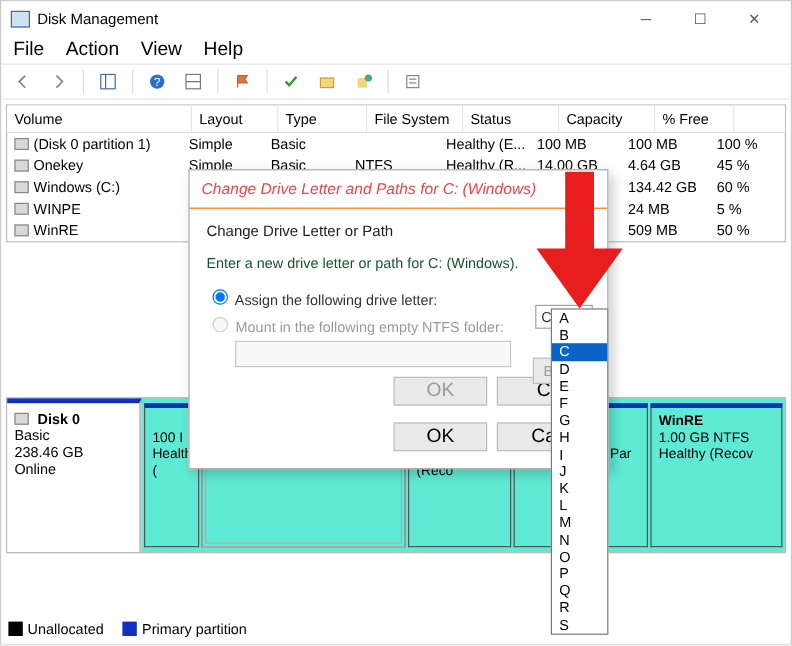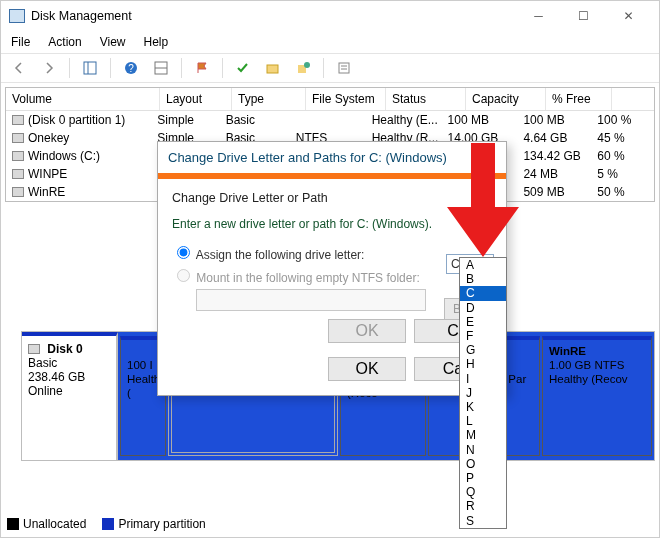--- a/index.html
+++ b/index.html
@@ -2,51 +2,51 @@
 <html><head>
 <meta charset="utf-8">
 <style>
   * { box-sizing: border-box; font-family: "Segoe UI", Tahoma, sans-serif; }
   body { margin: 0; background: #fff; width: 660px; height: 538px; overflow: hidden; font-size: 12px; color: #000; }
   .window { width: 660px; height: 538px; background: #fff; border: 1px solid #ccc; position: relative; }
   .titlebar { height: 30px; display: flex; align-items: center; padding: 0 8px; justify-content: space-between; }
   .titlebar .title { display: flex; align-items: center; gap: 6px; font-size: 12.5px; }
   .titlebar .sysicons { display: flex; gap: 0; }
   .titlebar .sysicons .sbtn { width: 45px; height: 30px; display: flex; align-items: center; justify-content: center; color: #555; }
-  .menubar { height: 22px; display: flex; align-items: center; gap: 18px; padding: 0 10px; font-size: 12px; }
+  .menubar { height: 22px; display: flex; align-items: center; gap: 18px; padding: 0 10px; font-size: 16px; }
   .toolbar { height: 30px; border-top: 1px solid #e4e4e4; border-bottom: 1px solid #e4e4e4; display: flex; align-items: center; gap: 6px; padding: 2px 6px; }
   .tbtn { width: 24px; height: 24px; display: flex; align-items: center; justify-content: center; border: 1px solid transparent; }
   .tsep { width: 1px; height: 20px; background: #ddd; margin: 0 2px; }
   .volumes { border: 1px solid #bdbdbd; margin: 4px; }
   .volheader { display: flex; background: #fff; border-bottom: 1px solid #e0e0e0; font-size: 12px; }
   .volheader .cell { padding: 4px 6px; border-right: 1px solid #e6e6e6; white-space: nowrap; overflow: hidden; }
   .volbody .row { display: flex; font-size: 12px; }
   .volbody .row .cell { padding: 2px 6px; white-space: nowrap; overflow: hidden; }
   .col-vol { width: 154px; }
   .col-layout { width: 72px; }
   .col-type { width: 74px; }
   .col-fs { width: 80px; }
   .col-status { width: 80px; }
   .col-cap { width: 80px; }
   .col-free { width: 78px; }
   .col-pct { width: 66px; }
   .volicon { display:inline-block; width:12px; height:10px; background: #d9d9d9; border:1px solid #888; margin-right:4px; position:relative; top:1px;}
-  .diskpanel { position:absolute; left:4px; right:4px; top:330px; height:130px; border:1px solid #bdbdbd; background:#1d4ed8;margin-left:16px;}
+  .diskpanel { position:absolute; left:4px; right:4px; top:330px; height:130px; border:1px solid #bdbdbd; background:#5eead4;}
   .diskrow { display:flex; height:100%; }
   .diskinfo { width:114px; border-right:2px solid #bdbdbd; padding:6px; border-top:4px solid #1030c0; background:#fff;}
   .partwrap { flex:1; display:flex; gap:2px; padding:4px 2px; }
   .part { border:1px solid #555; padding:4px 6px; font-size:11.5px; line-height:14px; overflow:hidden; border-top:4px solid #1030c0;}
   .part.sel { outline:4px double #aaa; outline-offset:-4px; }
   .legend { position:absolute; left:6px; bottom:6px; font-size:12px; display:flex; align-items:flex-start; gap:16px;}
   .sw { display:inline-block; width:12px; height:12px; margin-right:4px; vertical-align:-2px; }
   .sw.black { background:#000; }
   .sw.blue { background:#1030c0; }
 
   .dialog { position:absolute; left:156px; top:140px; width:350px; background:#fff; border:1px solid #aaa; box-shadow:4px 4px 10px rgba(0,0,0,.2); z-index:10; }
-  .dlg-title { padding:8px 10px; color:#0c4a6e; font-size:13px; border-bottom:6px solid #f97316;}
+  .dlg-title { padding:8px 10px; color:#ef4444; font-size:13px; border-bottom:1px solid #f97316;font-style:italic;}
   .dlg-body { padding:10px 14px 14px 14px; color:#333; }
   .dlg-h { font-size:12.5px; margin:2px 0 12px 0; color:#222; }
   .dlg-p { font-size:12px; margin:6px 0 12px 0; color:#14532d;}
   .radio { display:block; margin:4px 0; font-size:12px; }
   .radio.disabled { color:#9a9a9a; }
   .combo { position:absolute; right:12px; top:112px; width:48px; height:20px; border:1px solid #8aa7c7; display:flex; align-items:center; justify-content:space-between; padding:0 4px; font-size:12px;}
   .combo .chev { font-size:10px; color:#555; }
   .txt { width:230px; height:22px; border:1px solid #c8c8c8; background:#f8f8f8; margin:4px 0 0 24px;}
   .dlg-btns { display:flex; justify-content:flex-end; gap:8px; margin-top:14px; }
   .dlg-btns.inner { margin-top:8px; }

